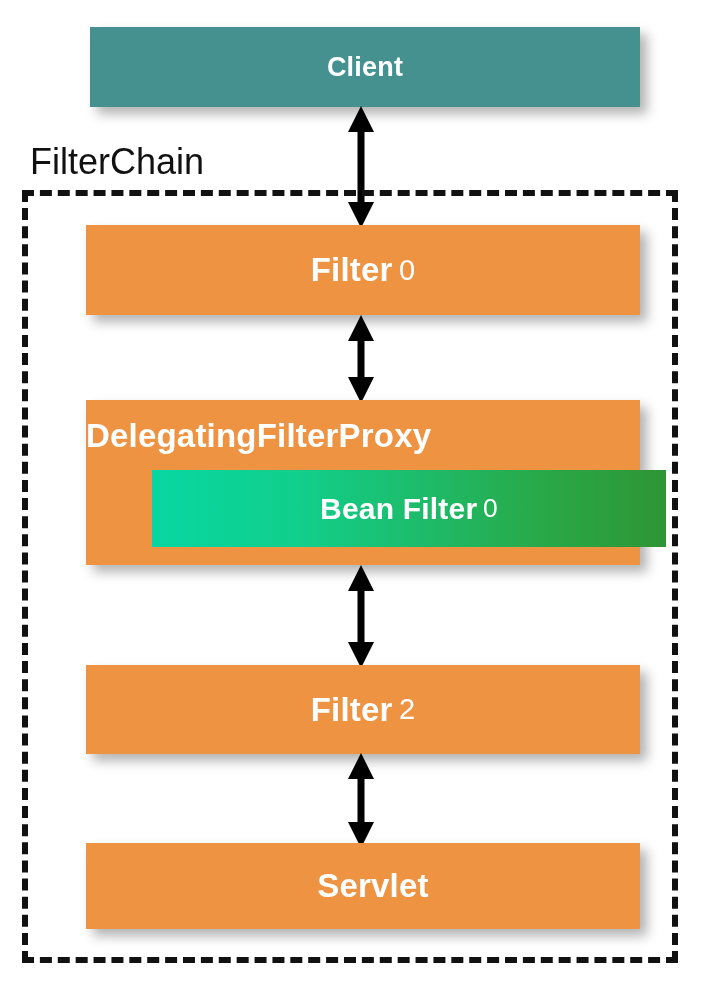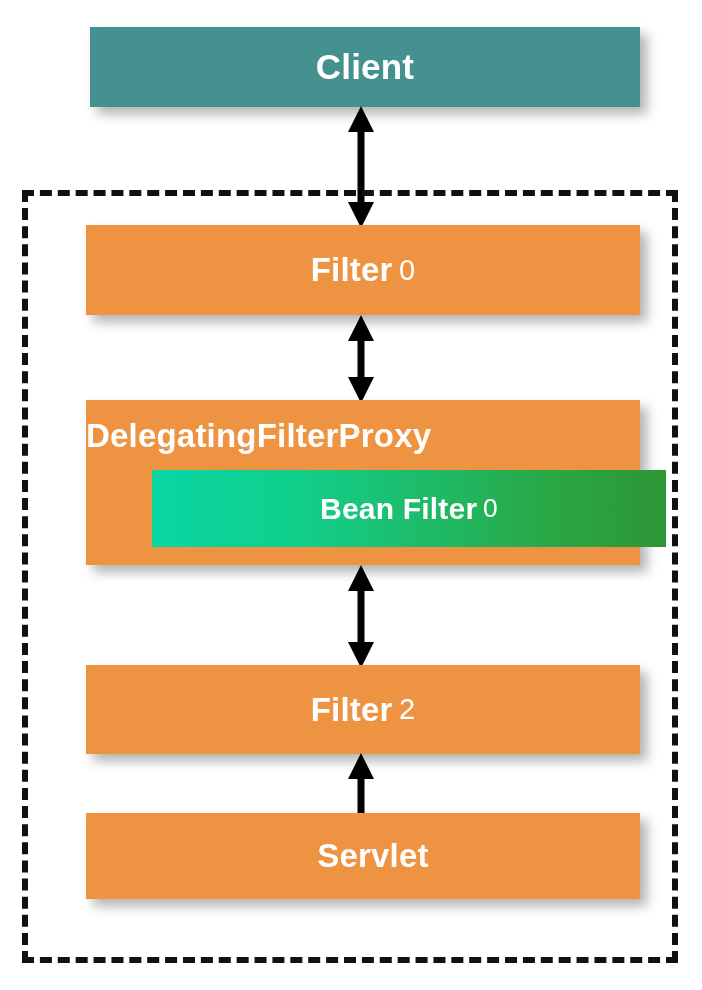--- a/index.html
+++ b/index.html
@@ -31,33 +31,33 @@
     letter-spacing: 0.2px;
     box-shadow: 7px 7px 11px rgba(0,0,0,0.30);
   }
 
   .client-box {
     left: 90px;
     top: 27px;
     width: 550px;
     height: 80px;
     background: #449190;
-    font-size: 35px;
+    font-size: 27px;
   }
 
   .filter-box {
     left: 86px;
     width: 554px;
     background: #ee9342;
     font-size: 33px;
   }
 
   #filter0-box  { top: 225px; height: 90px; }
   #filter2-box  { top: 665px; height: 89px; }
-  #servlet-box  { top: 813px; height: 86px; padding-left: 20px; }
+  #servlet-box  { top: 843px; height: 86px; padding-left: 20px; }
 
   .proxy-box {
     left: 86px;
     top: 400px;
     width: 554px;
     height: 165px;
     background: #ee9342;
     display: block;
     padding: 0;
   }
@@ -139,20 +139,21 @@
   </div>
 
   <div class="arrow" id="arrow-client-filter0">
     <svg width="28" height="122" viewBox="0 0 28 122" preserveAspectRatio="none" aria-hidden="true">
       <polygon points="14,0 27,26 1,26" fill="#000000"></polygon>
       <rect x="10.5" y="22" width="7" height="78" fill="#000000"></rect>
       <polygon points="14,122 1,96 27,96" fill="#000000"></polygon>
     </svg>
   </div>
 
+  <div class="chain-label">FilterChain</div>
   <div class="chain-border"></div>
 
   <div class="box filter-box" id="filter0-box">
     <span>Filter</span>
       <span class="idx">0</span>
   </div>
 
   <div class="arrow" id="arrow-filter0-proxy">
     <svg width="28" height="88" viewBox="0 0 28 88" preserveAspectRatio="none" aria-hidden="true">
       <polygon points="14,0 27,26 1,26" fill="#000000"></polygon>

